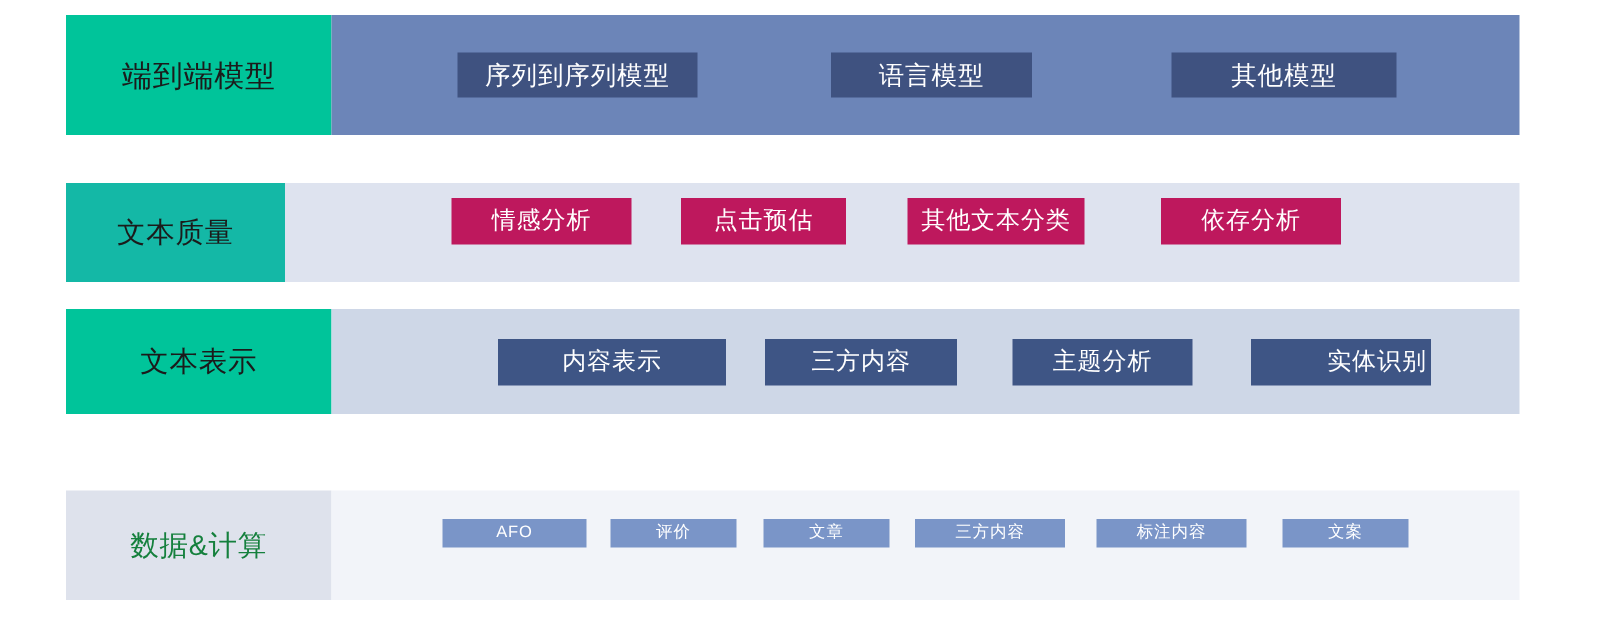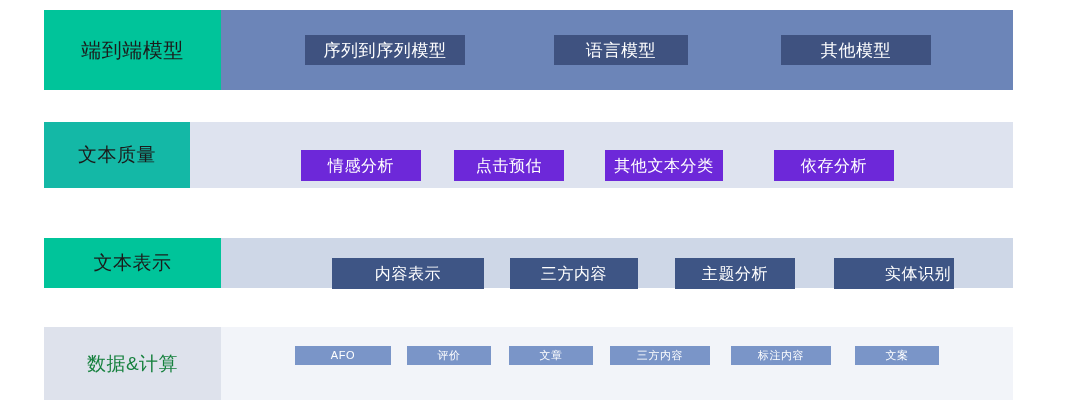--- a/index.html
+++ b/index.html
@@ -72,27 +72,27 @@
   }
 
   
   #band-1 { top: 122px; height: 66px; }
   #band-1 .band-label {
     width: 146px;
     background: #14b8a6;
   }
   #band-1 .band-body { background: #dee3ef; }
   #band-1 .tag {
-    background: #6d28d9;
+    background: #be185d;
     height: 31px;
-    top: 28px;
+    top: 10px;
   }
 
   
-  #band-2 { top: 238px; height: 50px; }
+  #band-2 { top: 206px; height: 70px; }
   #band-2 .band-label {
     width: 177px;
     background: #00c49a;
   }
   #band-2 .band-body { background: #ced7e7; }
   #band-2 .tag {
     background: #3e5585;
     height: 31px;
     top: 20px;
   }

